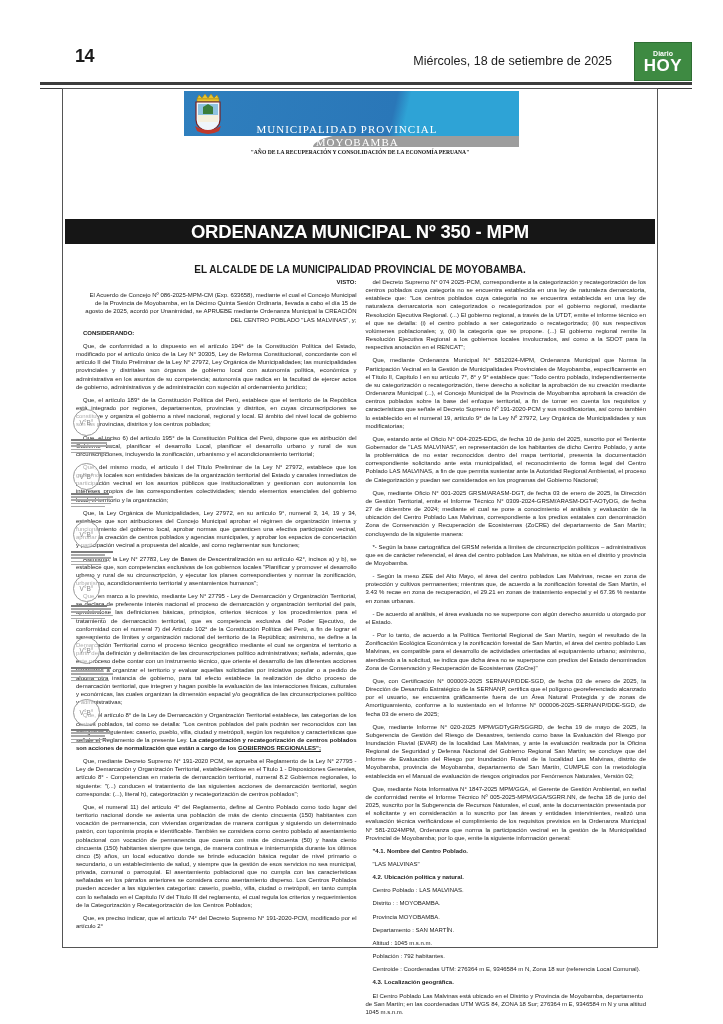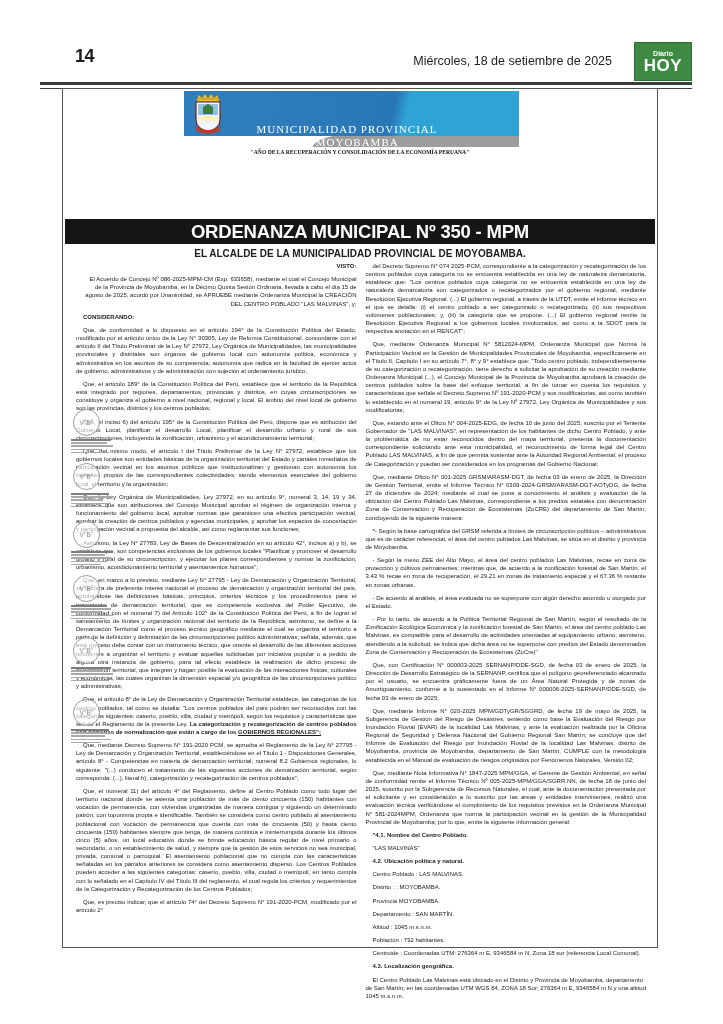--- a/index.html
+++ b/index.html
@@ -31,21 +31,21 @@
      border-top-left-radius:70px 16px;z-index:1;}
   .crest{position:absolute;left:7px;top:2px;z-index:3;}
   .org-name{position:absolute;left:48px;top:8px;width:230px;text-align:center;color:#ffffff;
      font-family:"Liberation Serif",serif;font-size:11px;line-height:13px;letter-spacing:1px;z-index:3;margin-top:24px;}
   .year-slogan{position:absolute;left:0;right:0;top:60px;text-align:center;
      font-family:"Liberation Serif",serif;font-weight:bold;font-size:5.6px;color:#111;}
 
   
   .title-bar{margin:72px 2px 0 2px;height:25px;background:#161616;color:#fff;
      text-align:center;font-size:18.5px;font-weight:bold;line-height:25px;letter-spacing:-0.2px;}
-  .doc-subtitle{text-align:center;font-weight:bold;font-size:10px;margin-top:4px;}
+  .doc-subtitle{text-align:center;font-weight:bold;font-size:10px;margin-top:20px;}
 
   
   .cols{display:flex;gap:9px;padding:3px 11px 0 13px;}
   .col{flex:1;font-size:6px;line-height:1.36;text-align:justify;color:#1b1b1b;}
   .col p{margin:0 0 5px 0;text-indent:7px;}
   .visto-label{font-weight:bold;text-align:right;margin:0;}
   .visto-text{text-align:right;margin:0 0 5px 95px;text-indent:0;}
   .considerando{font-weight:bold;text-indent:0;margin:2px 0 4px 0;}
   .ind{margin-left:48px;}
   .b{font-weight:bold;}

